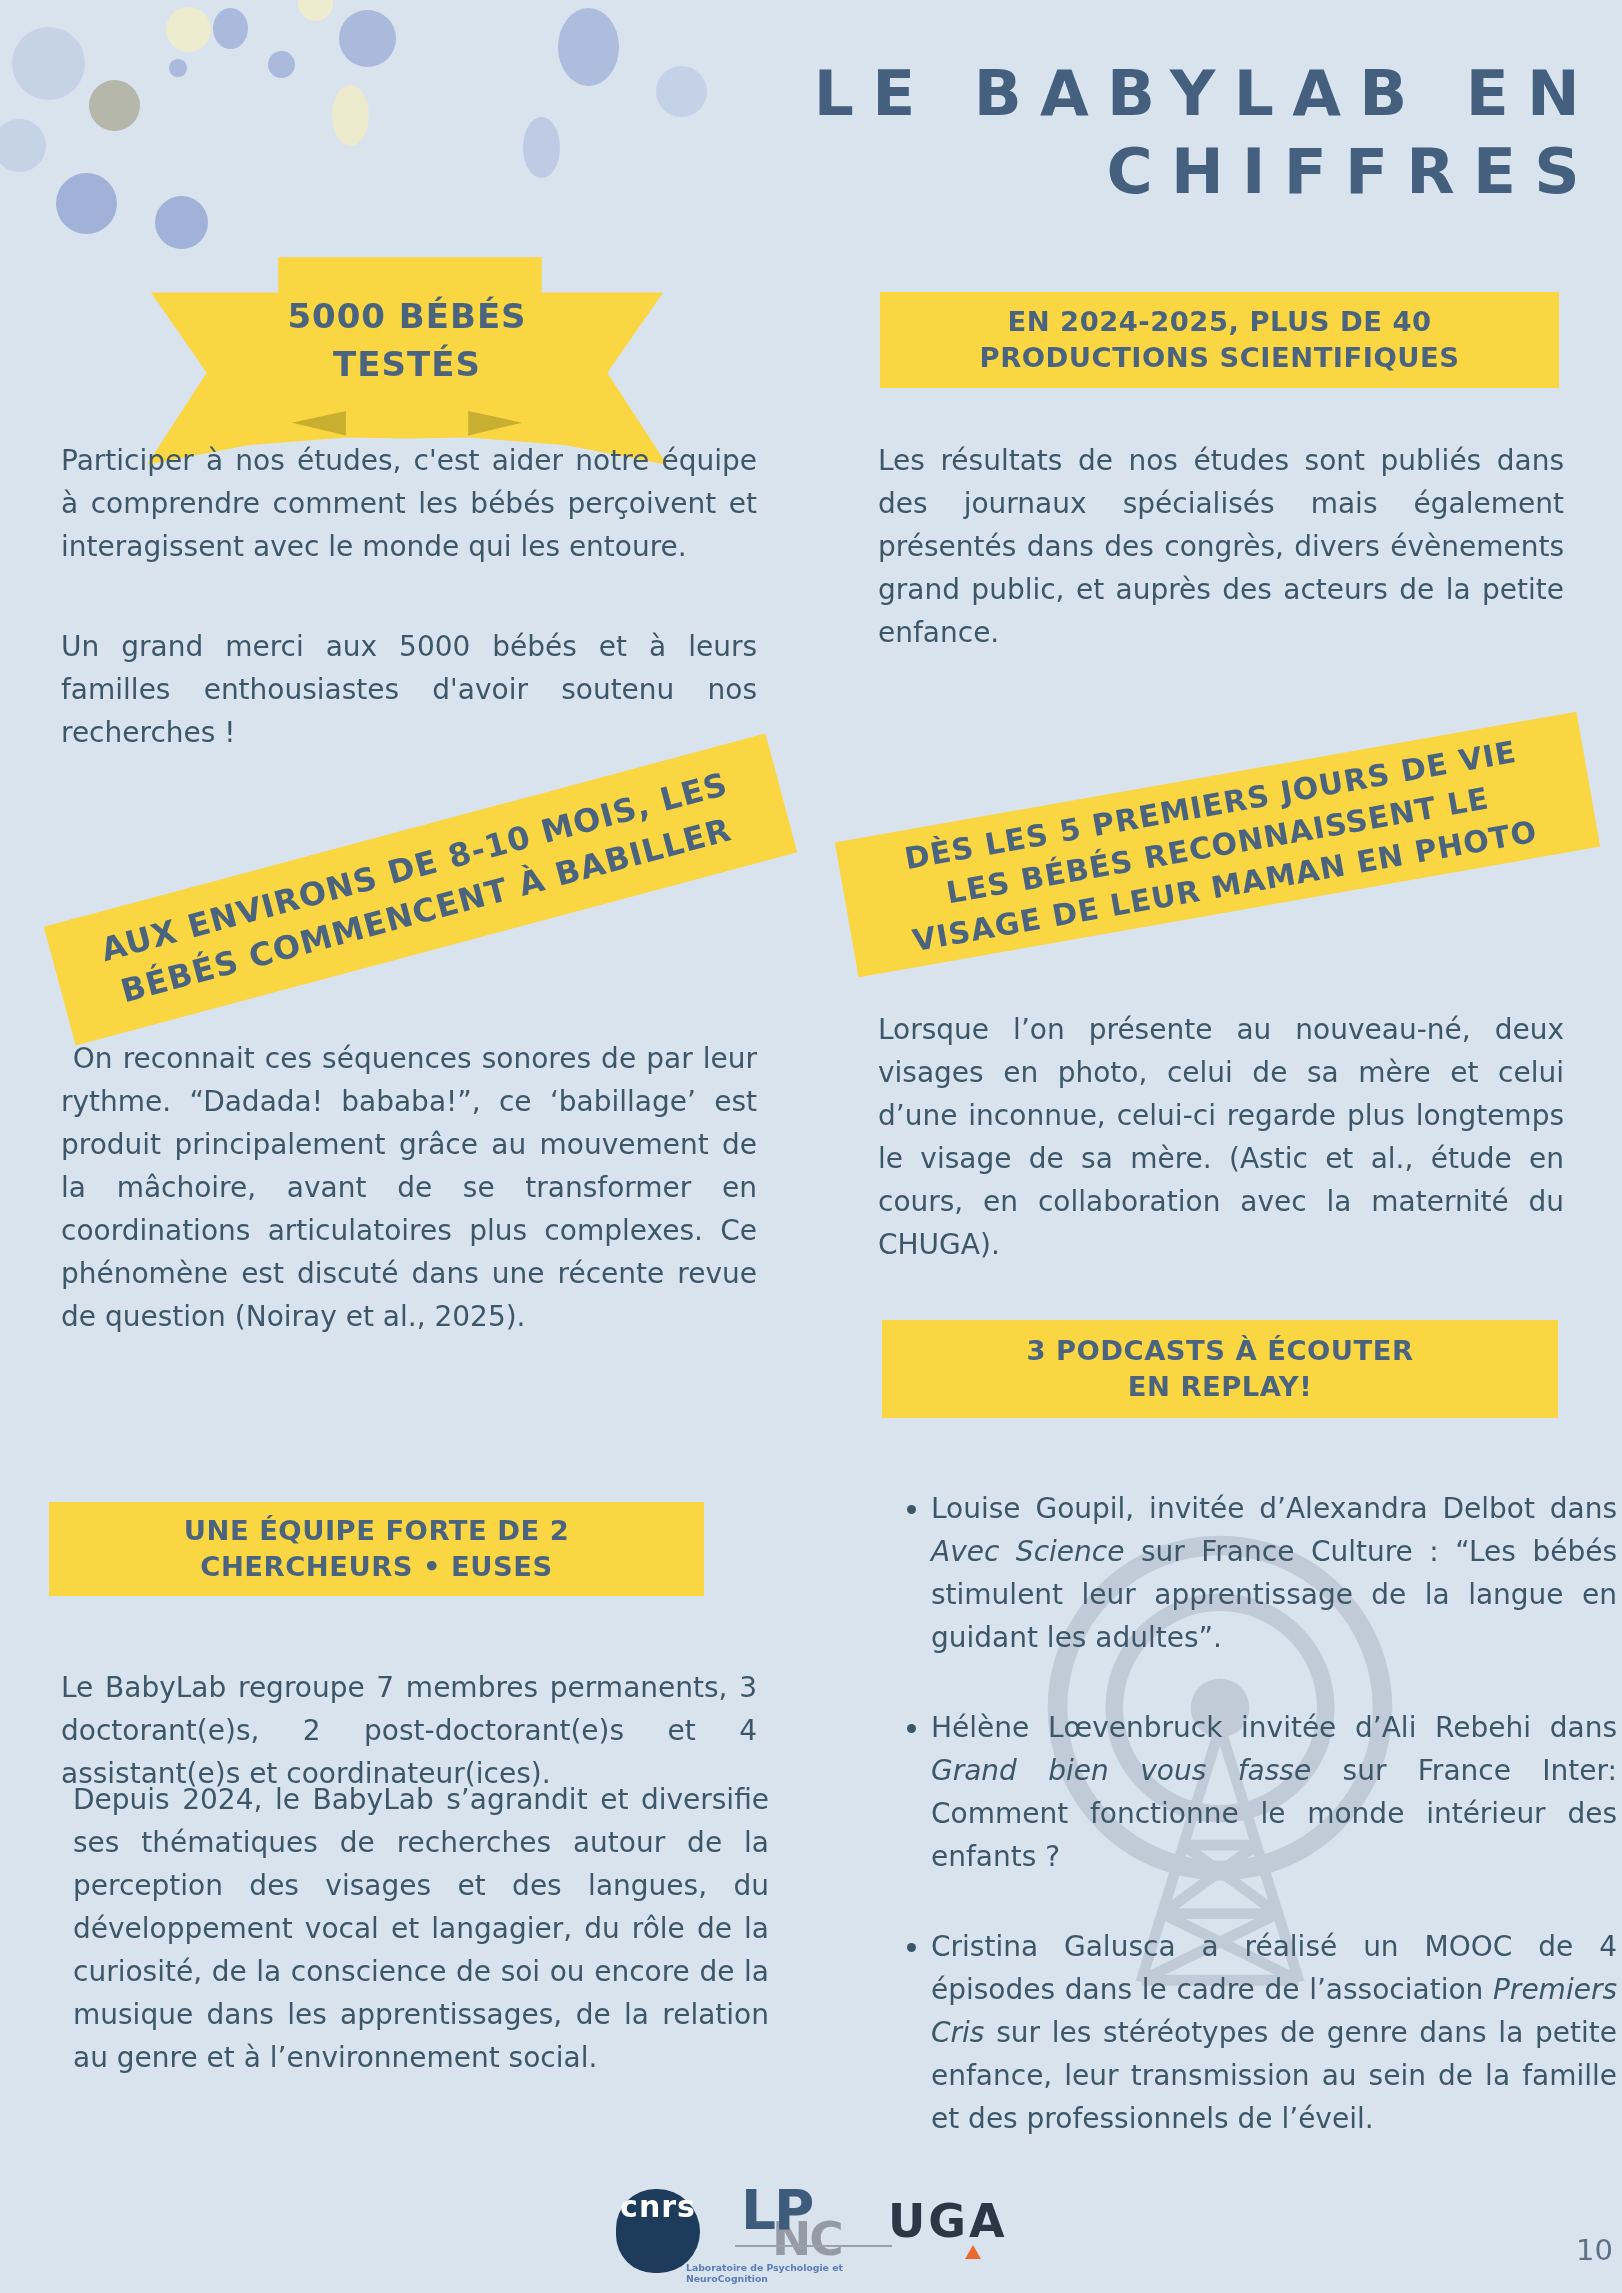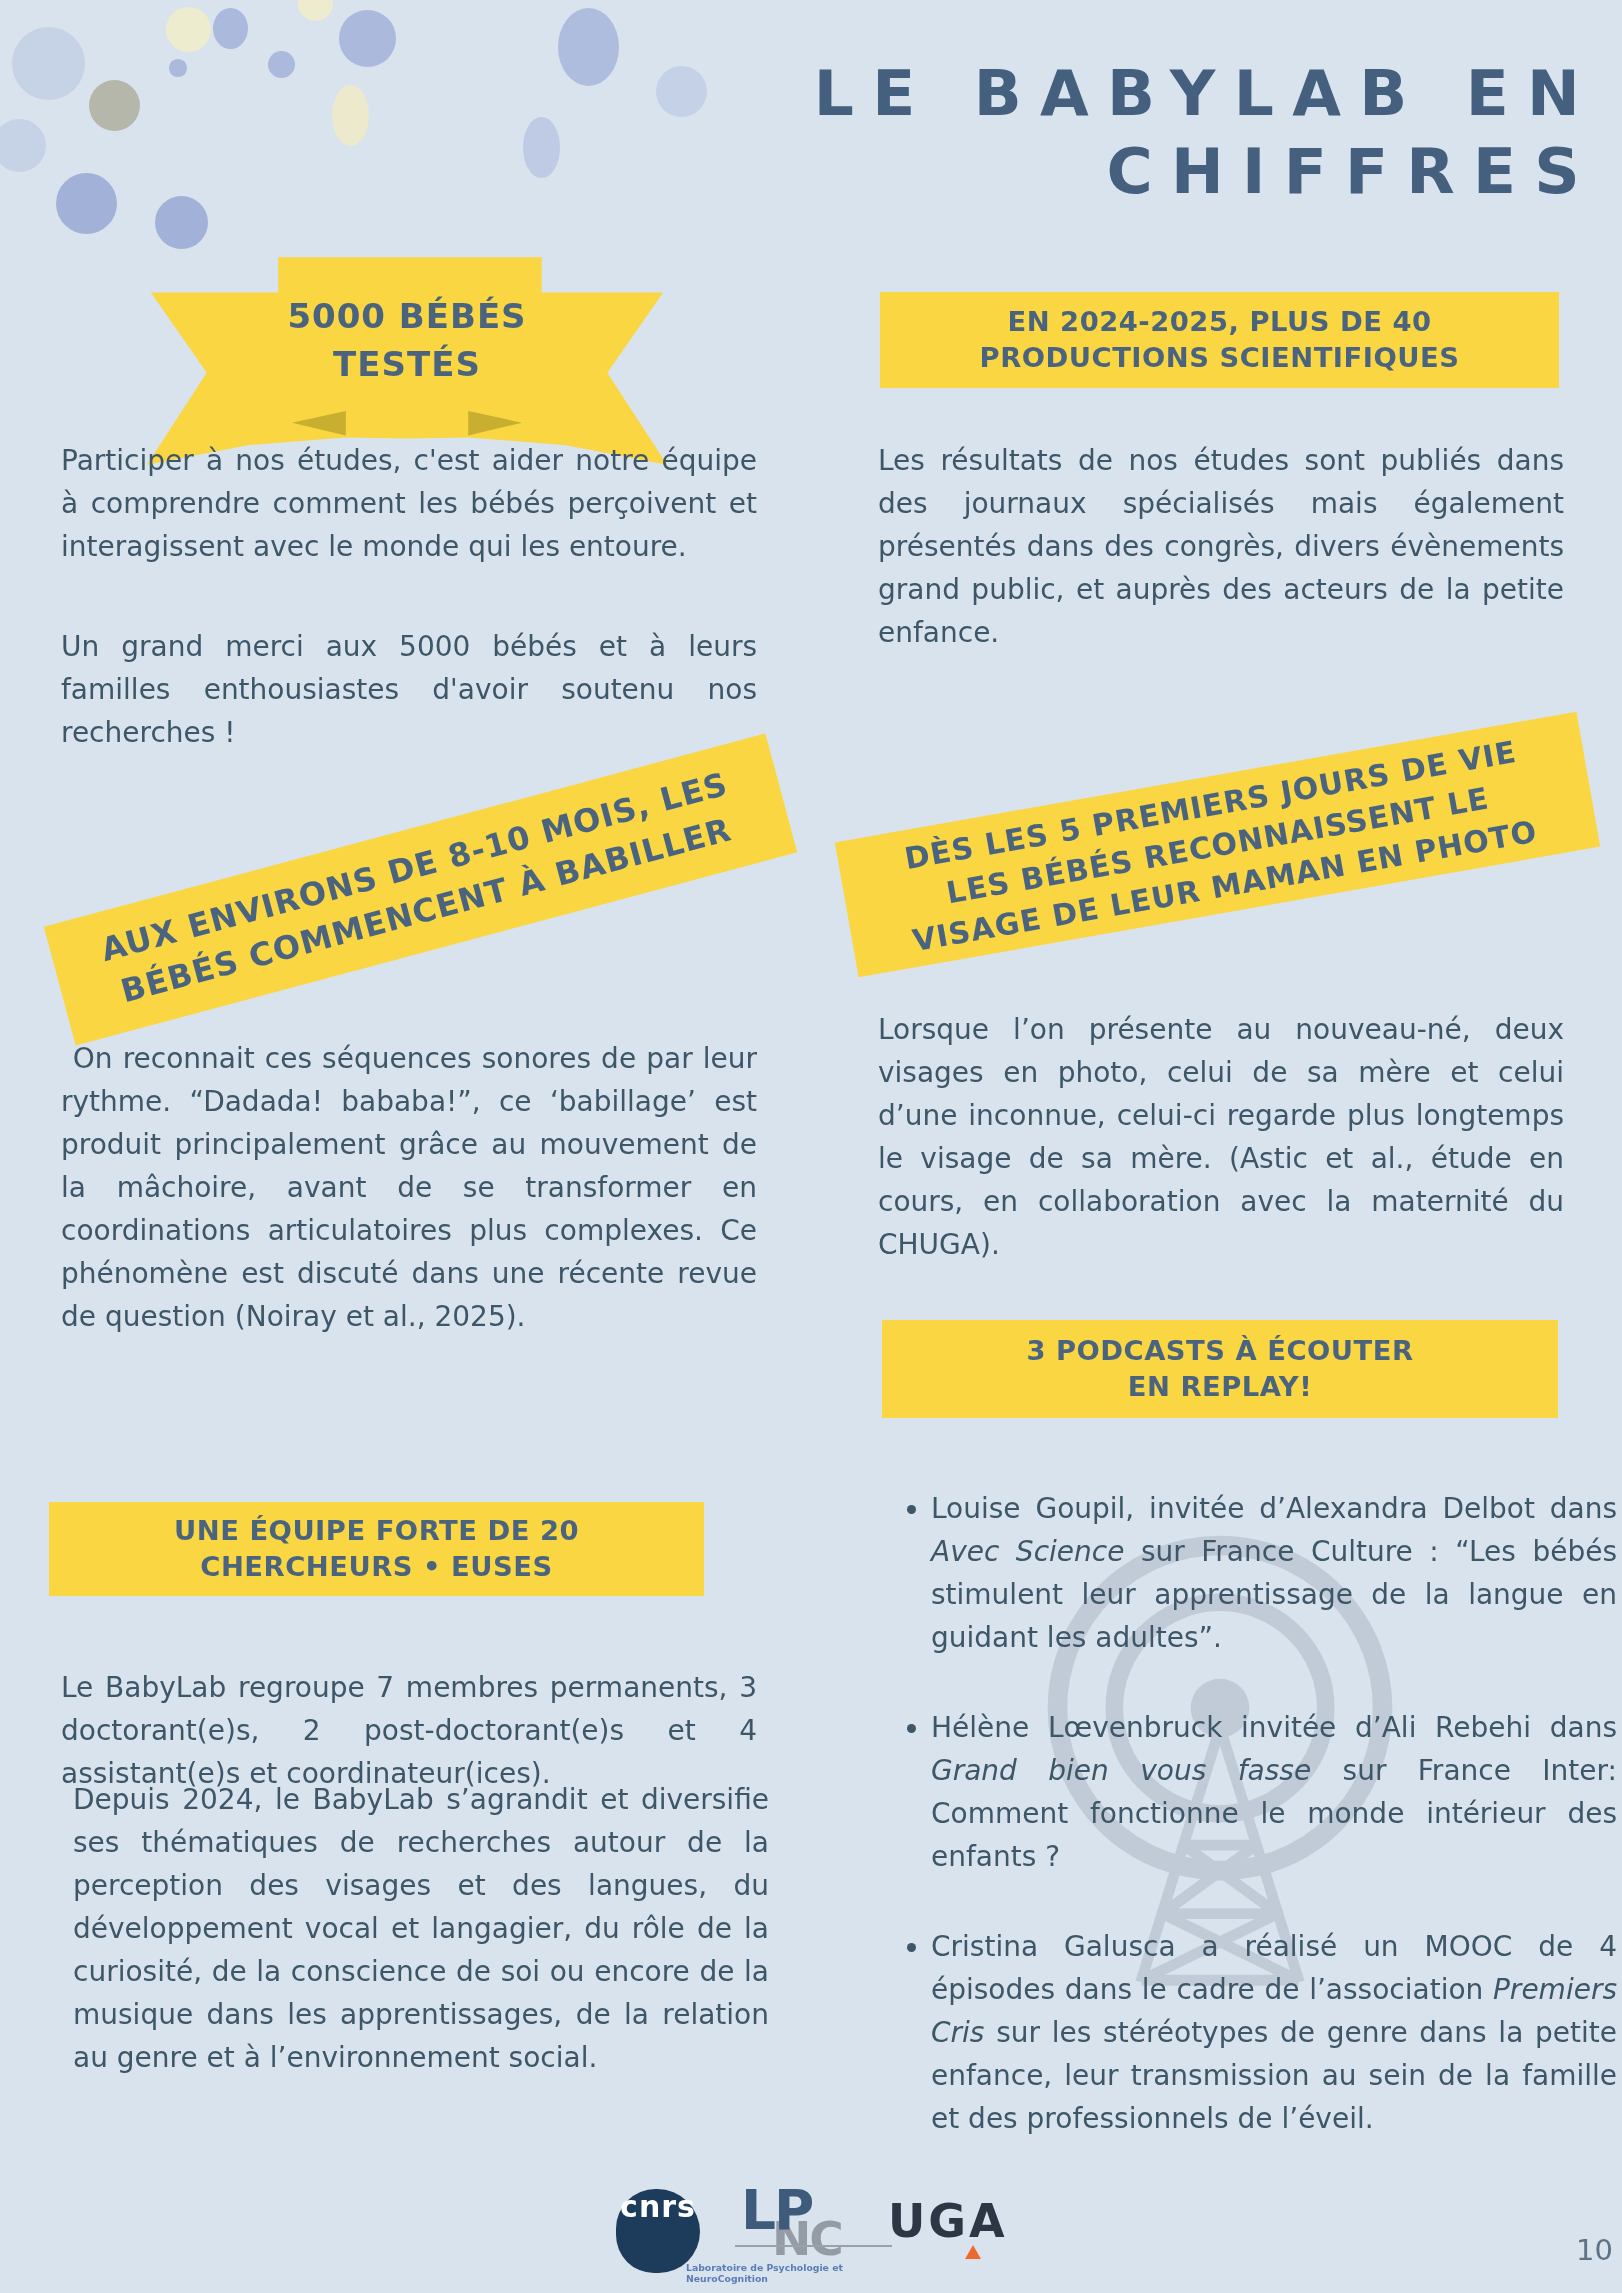--- a/index.html
+++ b/index.html
@@ -118,21 +118,21 @@
   <p class="par" style="left:61px;top:625px;width:696px;margin:0;">Un grand merci aux 5000 bébés et à leurs familles enthousiastes d'avoir soutenu nos recherches !</p>
 
   <div class="rot-banner rot-left" style="left:47px;top:828px;width:747px;height:123px;padding-top:15.7px;box-sizing:border-box;">
     <div class="bline">AUX ENVIRONS DE 8-10 MOIS, LES</div>
     <div class="bline">BÉBÉS COMMENCENT À BABILLER</div>
   </div>
 
   <p class="par indent" style="left:61px;top:1037px;width:696px;margin:0;">On reconnait ces séquences sonores de par leur rythme. “Dadada! bababa!”, ce ‘babillage’ est produit principalement grâce au mouvement de la mâchoire, avant de se transformer en coordinations articulatoires plus complexes. Ce phénomène est discuté dans une récente revue de question (Noiray et al., 2025).</p>
 
   <div class="banner-box" style="left:49px;top:1502px;width:655px;height:94px;padding-top:10.8px;box-sizing:border-box;">
-    <div class="bline">UNE ÉQUIPE FORTE DE 20</div>
+    <div class="bline">UNE ÉQUIPE FORTE DE 2</div>
     <div class="bline">CHERCHEURS • EUSES</div>
   </div>
 
   <p class="par" style="left:61px;top:1666px;width:696px;margin:0;">Le BabyLab regroupe 7 membres permanents, 3 doctorant(e)s, 2 post-doctorant(e)s et 4 assistant(e)s et coordinateur(ices).</p>
   <p class="par" style="left:61px;top:1766px;width:696px;margin:12px;">Depuis 2024, le BabyLab s’agrandit et diversifie ses thématiques de recherches autour de la perception des visages et des langues, du développement vocal et langagier, du rôle de la curiosité, de la conscience de soi ou encore de la musique dans les apprentissages, de la relation au genre et à l’environnement social.</p>
 
   <p class="par" style="left:878px;top:439px;width:686px;margin:0;">Les résultats de nos études sont publiés dans des journaux spécialisés mais également présentés dans des congrès, divers évènements grand public, et auprès des acteurs de la petite enfance.</p>
 
   <div class="rot-banner rot-right" style="left:841px;top:776px;width:753px;height:137px;padding-top:7.8px;box-sizing:border-box;">
     <div class="bline">DÈS LES 5 PREMIERS JOURS DE VIE</div>

